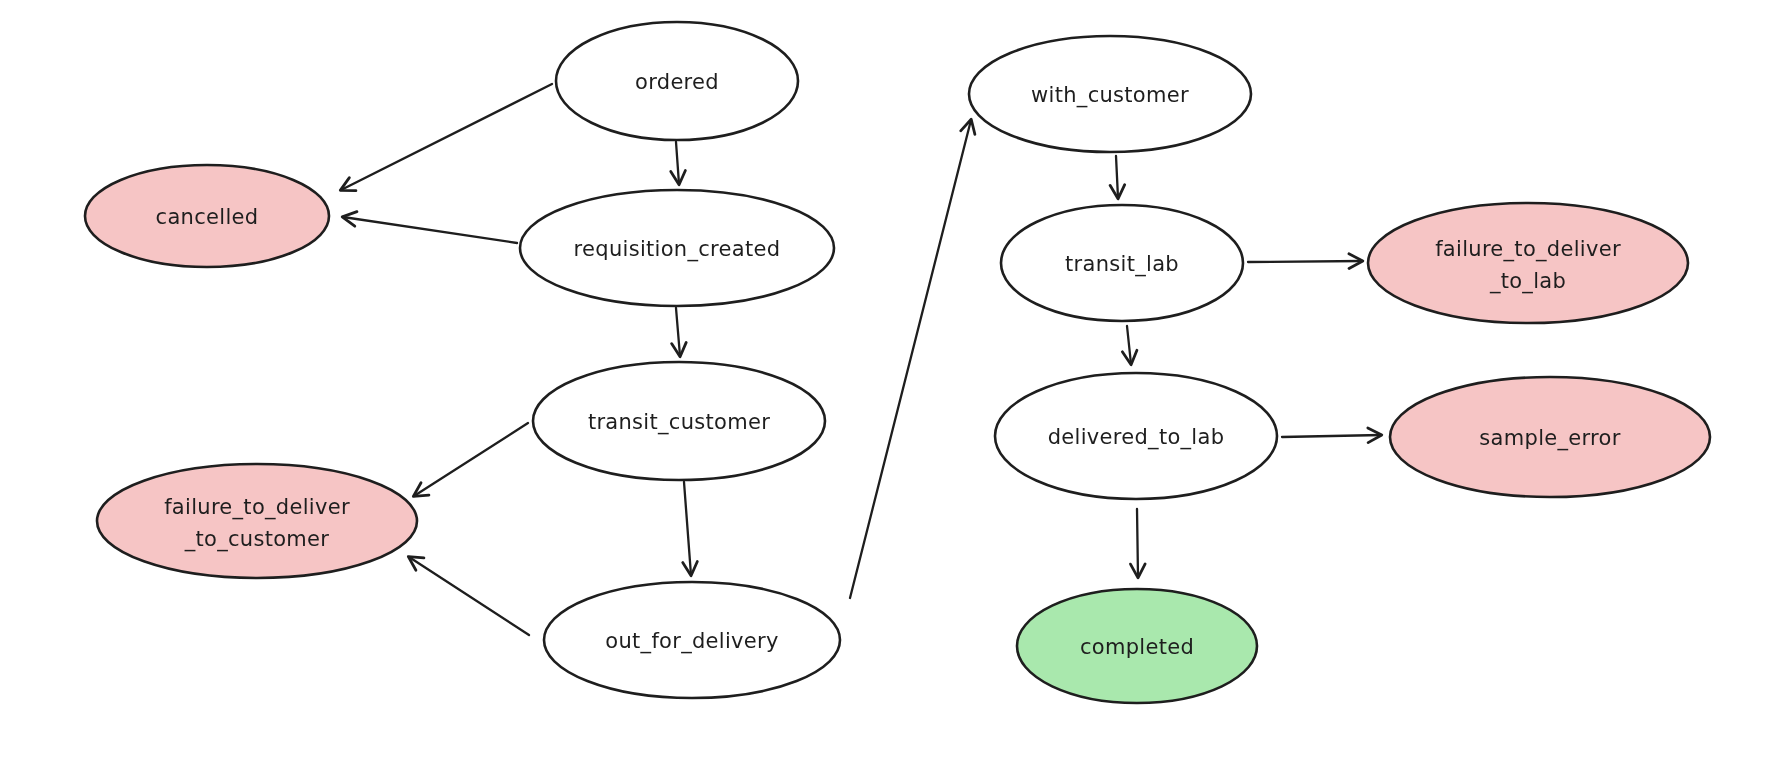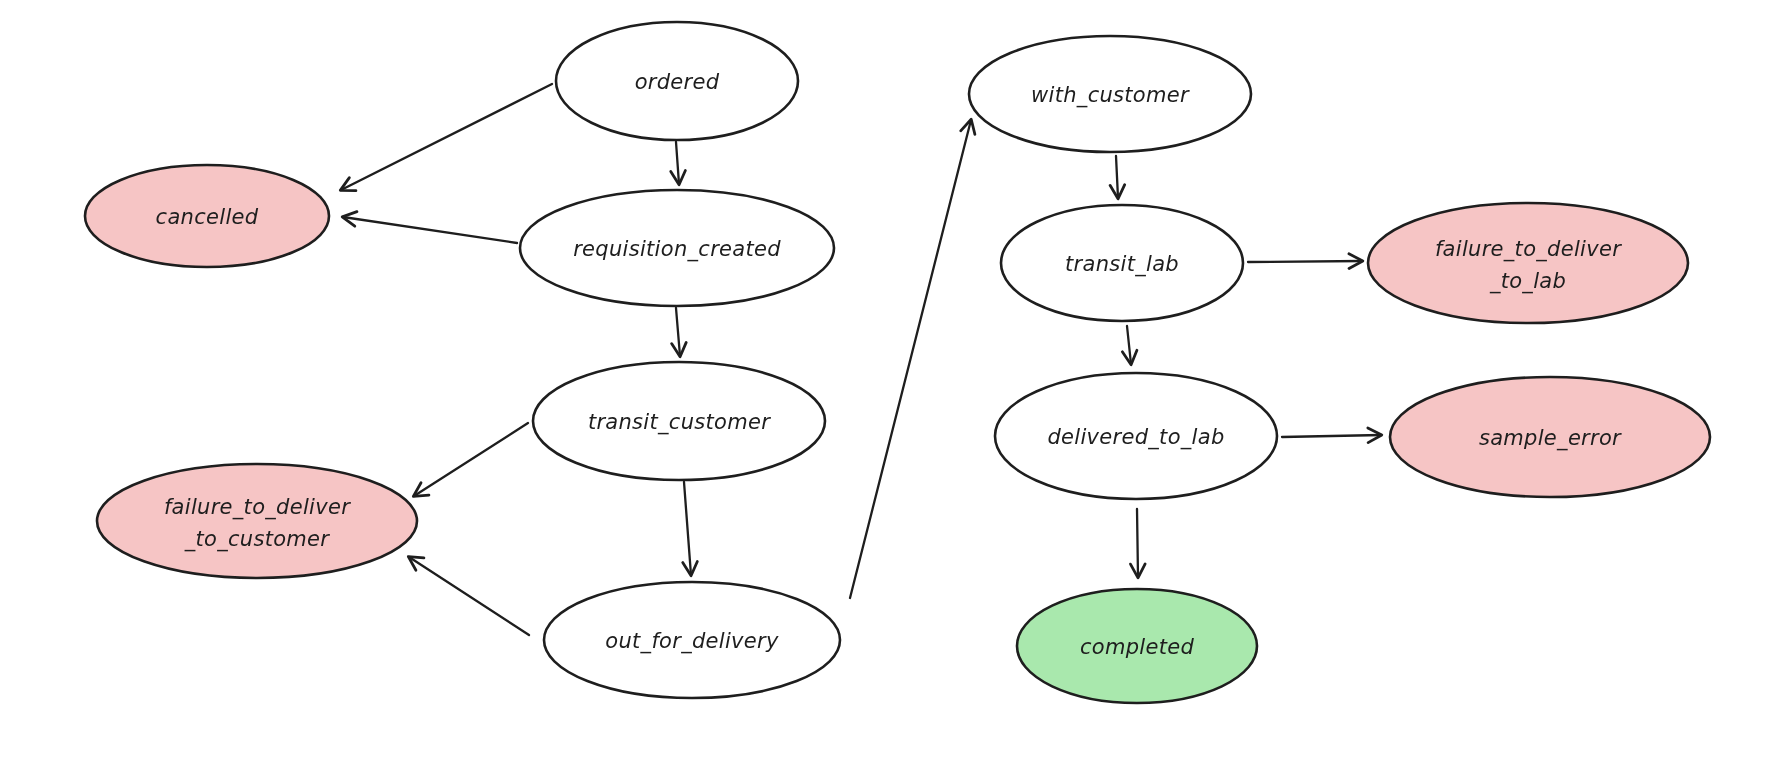--- a/index.html
+++ b/index.html
@@ -4,21 +4,21 @@
 <style>
   html, body {
     margin: 0;
     padding: 0;
     width: 1776px;
     height: 781px;
     background: #ffffff;
     overflow: hidden;
     font-family: "DejaVu Sans", sans-serif;
   }
-  .canvas-wrap { width: 1776px; height: 781px; font-style: italic; }
+  .canvas-wrap { width: 1776px; height: 781px; }
   .node-ellipse {
     stroke: #1e1e1e;
     stroke-width: 2.6;
   }
   .edge-line {
     stroke: #1e1e1e;
     stroke-width: 2.3;
     fill: none;
     stroke-linecap: round;
   }

